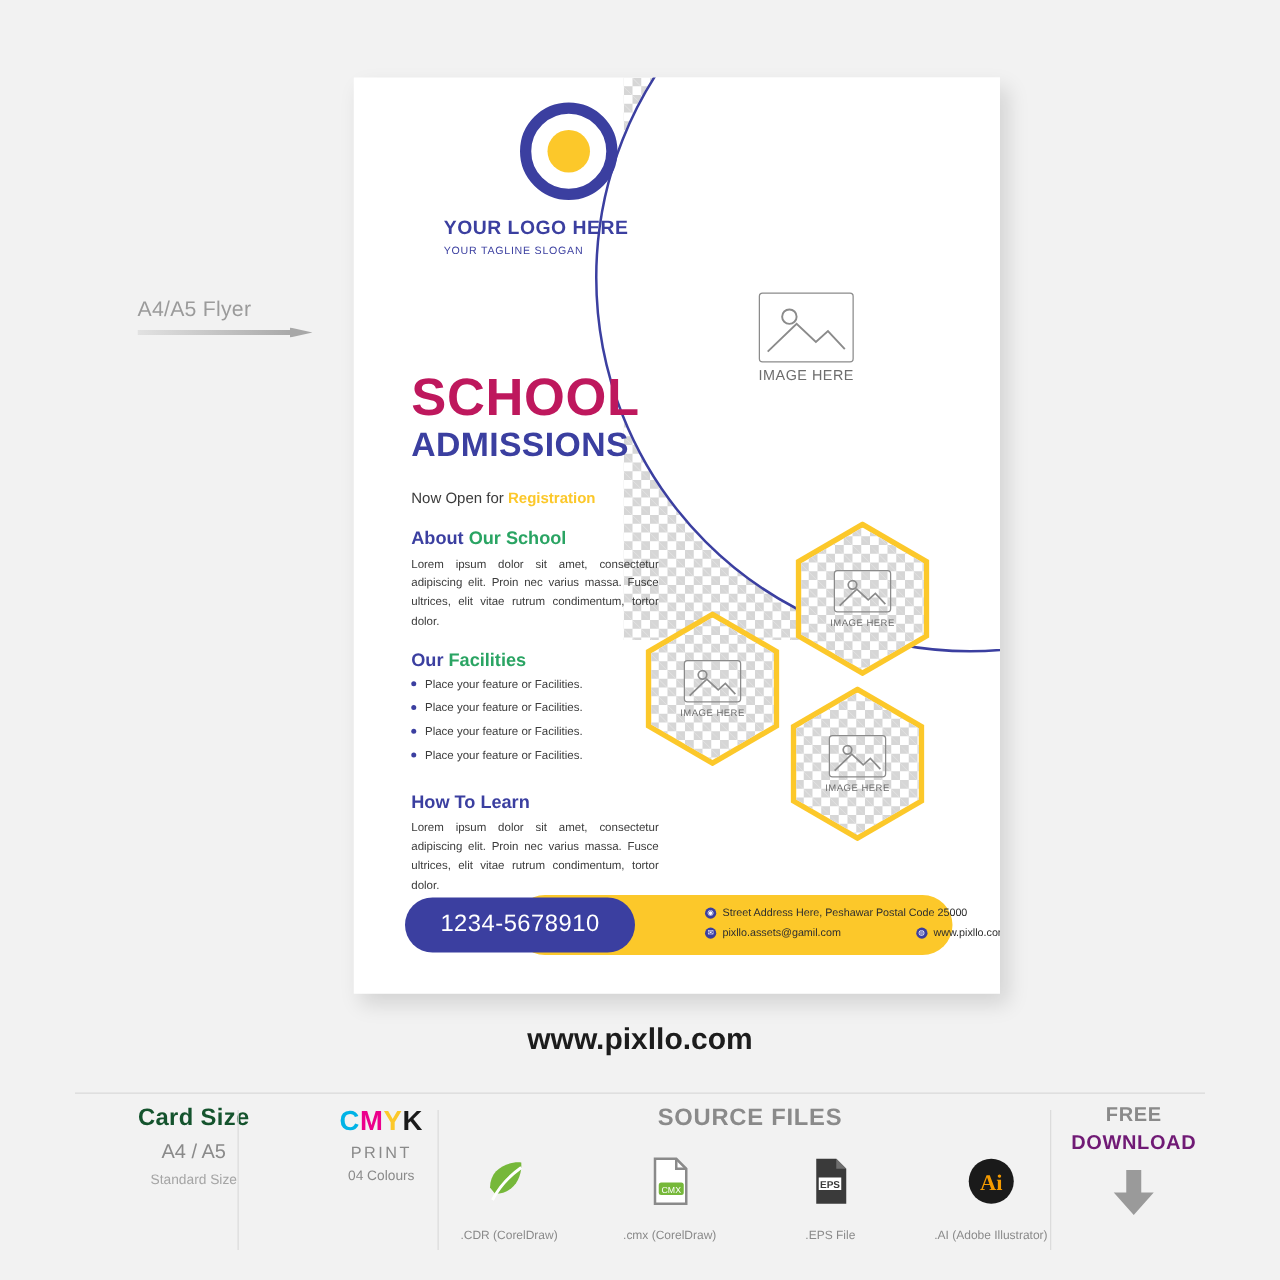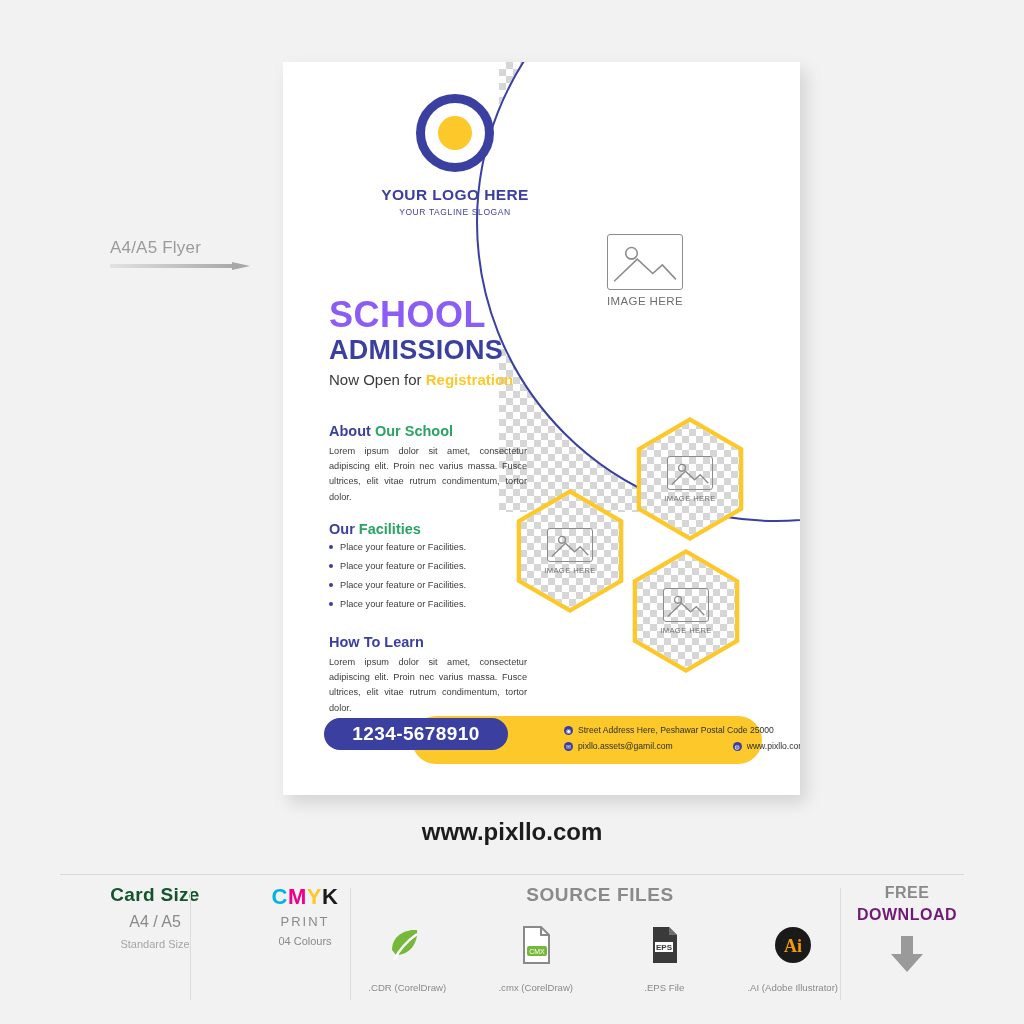--- a/index.html
+++ b/index.html
@@ -46,39 +46,39 @@
     width: 600px; height: 600px; border-radius: 50%;
     background: #ffffff;
   }
   .big-circle-outline {
     position: absolute; left: 193px; top: -140px;
     width: 600px; height: 600px; border-radius: 50%;
     border: 2.5px solid #3b3fa0;
   }
 
   
-  .logo-wrap { position: absolute; left: 72px; top: 32px; width: 200px; text-align: center; }
+  .logo-wrap { position: absolute; left: 72px; top: 20px; width: 200px; }
   .logo-mark {
     width: 78px; height: 78px; border-radius: 50%;
     border: 9px solid #3b3fa0; margin: 0 auto;
     display: flex; align-items: center; justify-content: center;
     background: #fff;
   }
   .logo-dot { width: 34px; height: 34px; border-radius: 50%; background: #fcc82a; }
   .logo-title {
     margin-top: 14px; font-size: 15.5px; font-weight: bold;
     color: #3b3fa0; letter-spacing: .4px;
   }
   .logo-tag { margin-top: 3px; font-size: 8.5px; color: #3b3fa0; letter-spacing: .6px; }
 
   
   .headline { position: absolute; left: 46px; top: 235px; }
-  .h-school { font-size: 36px; font-weight: bold; color: #8b5cf6; letter-spacing: .5px; line-height: 1; }
+  .h-school { font-size: 42px; font-weight: bold; color: #be185d; letter-spacing: .5px; line-height: 1; }
   .h-adm { font-size: 27px; font-weight: bold; color: #3b3fa0; letter-spacing: .3px; margin-top: 4px; line-height: 1; }
-  .h-sub { font-size: 15px; color: #3a3a3a; margin-top: 7px; }
+  .h-sub { font-size: 12px; color: #3a3a3a; margin-top: 21px; }
   .h-sub b { color: #fcc82a; }
 
   
   .body-col { position: absolute; left: 46px; top: 361px; width: 198px; }
   .sec-title { font-size: 14.5px; font-weight: bold; color: #3b3fa0; margin-bottom: 5px; }
   .sec-title .green { color: #2aa463; }
   .sec-title .grn2 { color: #2aa463; }
   .para {
     font-size: 9.2px; line-height: 1.65; color: #3c3c3c;
     text-align: justify; margin-bottom: 16px;
@@ -124,24 +124,24 @@
 
   
   .contact-bar {
     position: absolute; left: 41px; top: 654px; width: 438px; height: 48px;
   }
   .bar-yellow {
     position: absolute; left: 88px; top: 0; width: 350px; height: 48px;
     background: #fcc82a; border-radius: 24px;
   }
   .bar-blue {
-    position: absolute; left: 0; top: 2px; width: 184px; height: 32px;
+    position: absolute; left: 0; top: 2px; width: 184px; height: 44px;
     background: #3b3fa0; border-radius: 22px;
     display: flex; align-items: center; justify-content: center;
-    color: #fff; font-size: 19px; font-weight: bold; letter-spacing: .4px;
+    color: #fff; font-size: 19px; font-weight: normal; letter-spacing: .4px;
   }
   .contact-lines { position: absolute; left: 196px; top: 9px; }
   .c-line { display: flex; align-items: center; gap: 5px; font-size: 8.6px; color: #2e2e2e; margin-bottom: 6px; padding-left: 44px; }
   .c-line .dot-ic {
     width: 9px; height: 9px; border-radius: 50%; background: #3b3fa0;
     display: inline-flex; align-items: center; justify-content: center;
     color: #fff; font-size: 6px; flex: none;
   }
   .c-group { display: flex; gap: 16px; }
 

